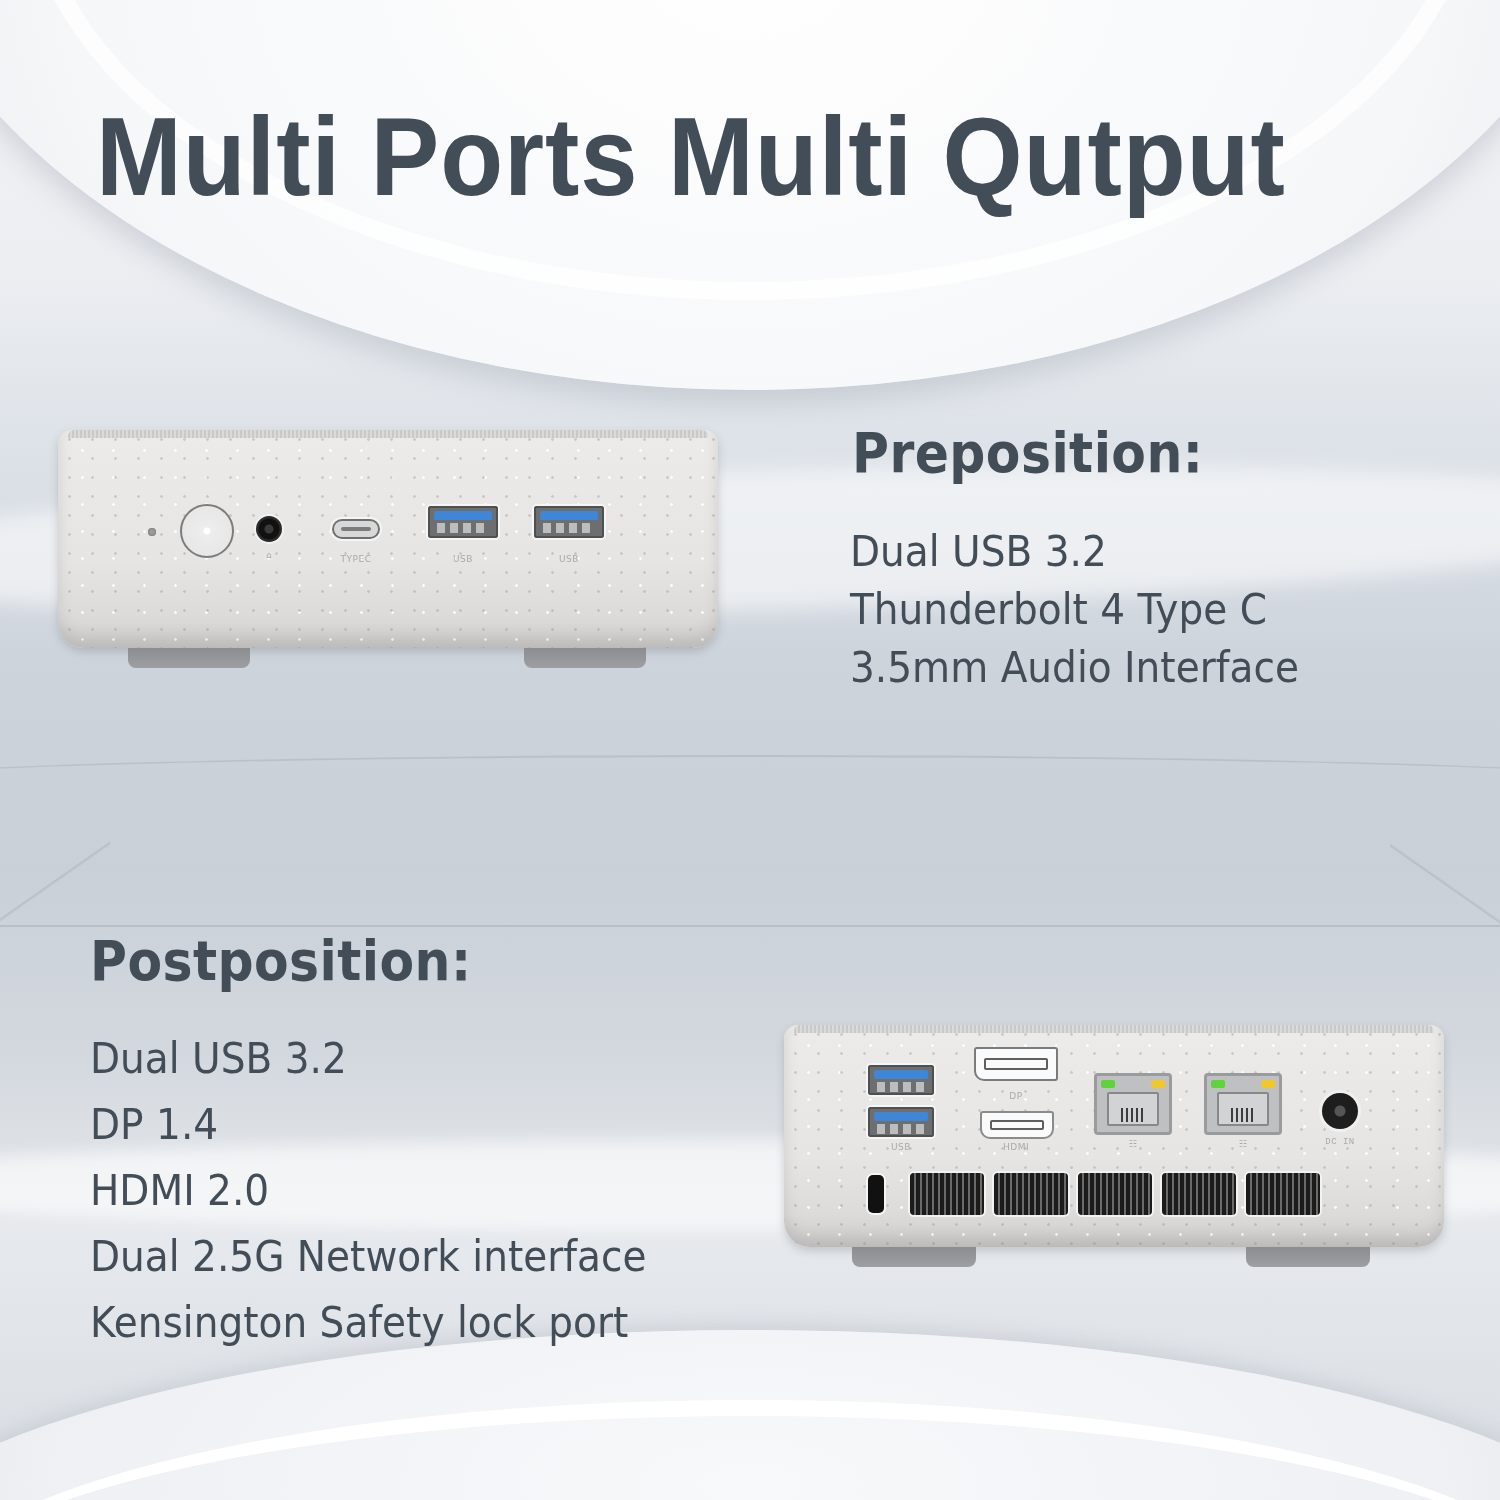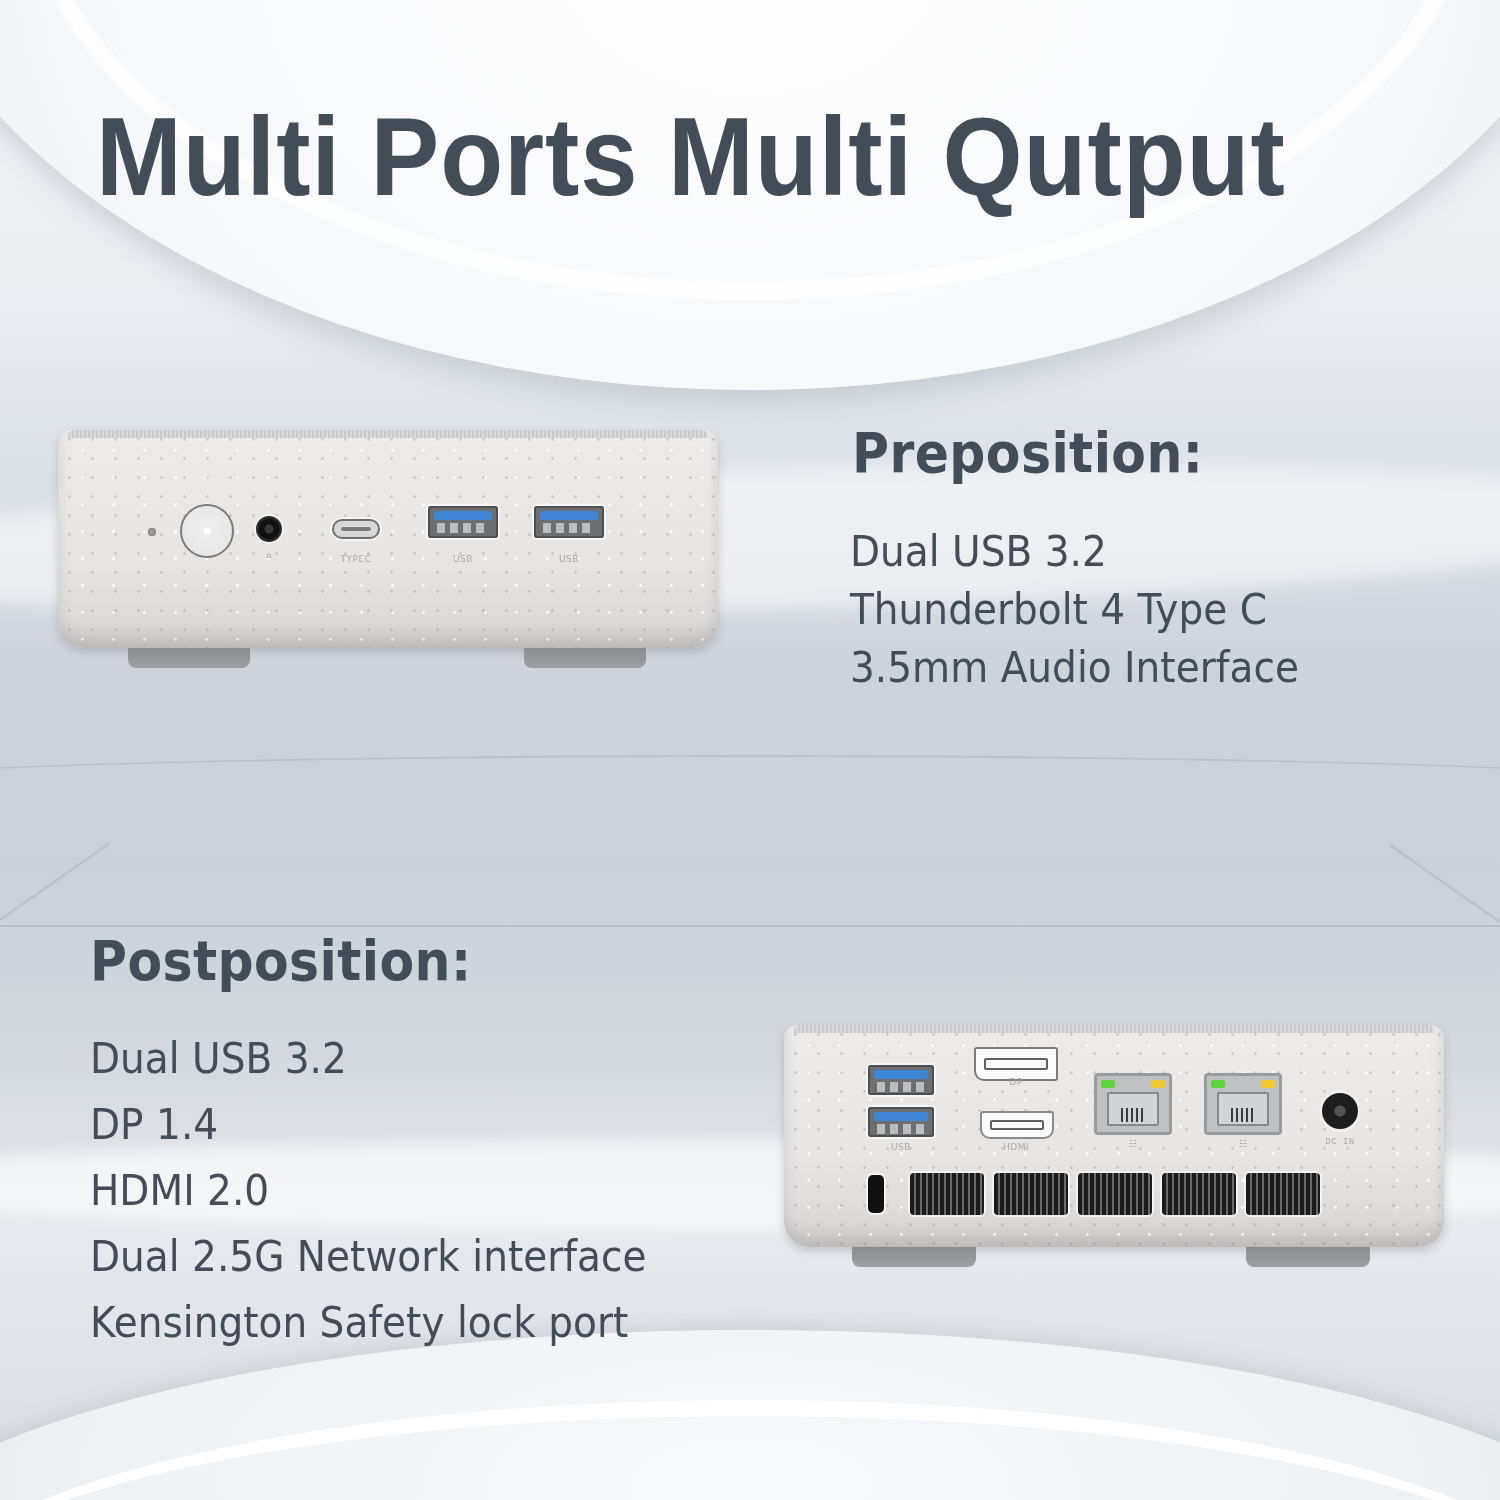--- a/index.html
+++ b/index.html
@@ -216,21 +216,21 @@
 <div class="device" style="left:784px; top:1025px; width:660px; height:242px;">
   <div class="chassis" style="height:222px;"></div>
   <div class="foot" style="left:68px; top:222px; width:124px;"></div>
   <div class="foot" style="left:462px; top:222px; width:124px;"></div>
 
   <div class="usb-a" style="left:84px; top:40px; width:66px; height:30px;"></div>
   <div class="usb-a" style="left:84px; top:82px; width:66px; height:30px;"></div>
   <div class="port-label" style="left:84px; top:117px; width:66px;">USB</div>
 
   <div class="dp-port" style="left:190px; top:22px;"></div>
-  <div class="port-label" style="left:190px; top:52px; width:84px;">DP</div>
+  <div class="port-label" style="left:190px; top:66px; width:84px;">DP</div>
 
   <div class="hdmi-port" style="left:196px; top:86px;"></div>
   <div class="port-label" style="left:192px; top:117px; width:80px;">HDMI</div>
 
   <div class="rj45" style="left:310px; top:48px;">
     <div class="led-g"></div>
       <div class="led-y"></div>
       <div class="jack"></div>
   </div>
   <div class="port-label" style="left:310px; top:114px; width:78px;">☷</div>

